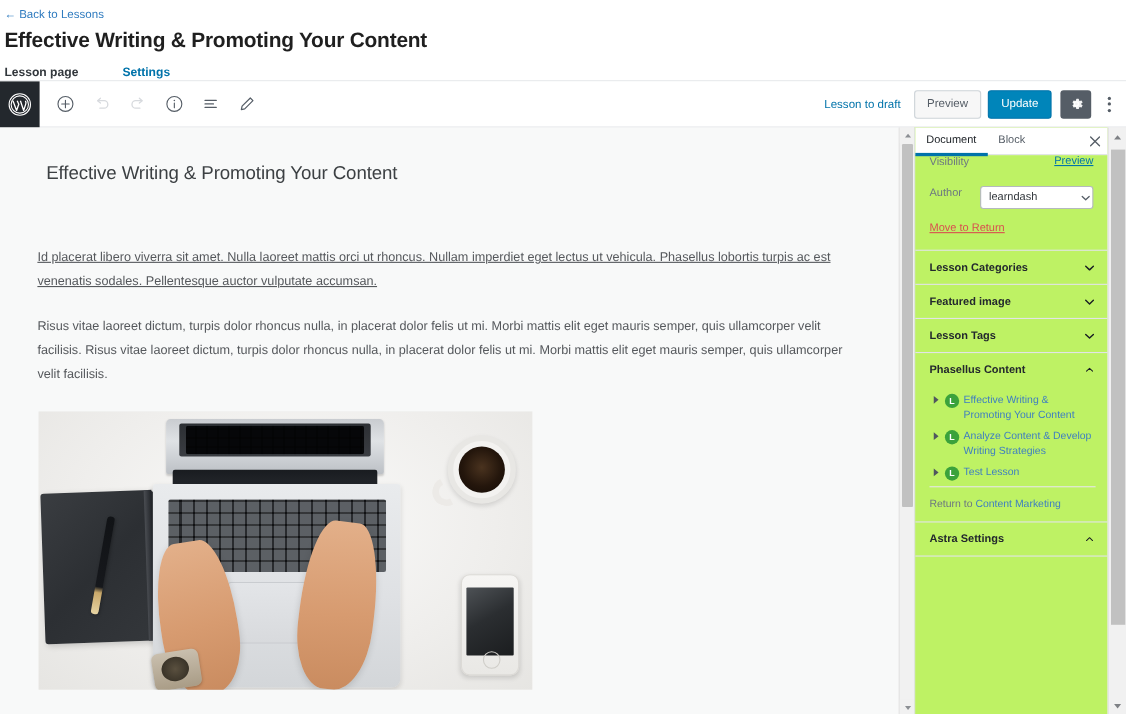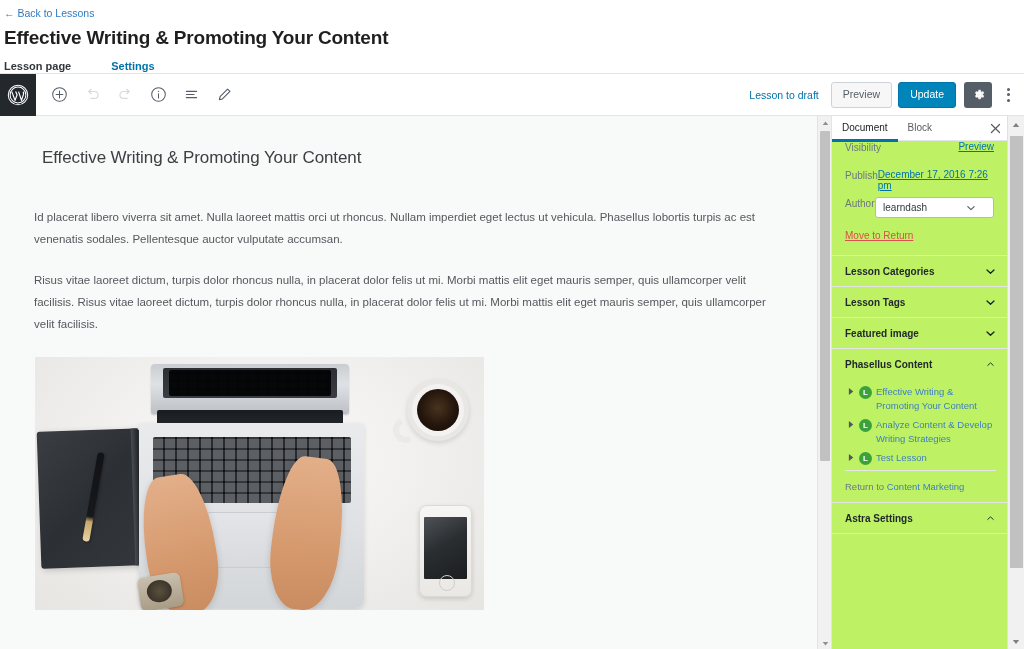--- a/index.html
+++ b/index.html
@@ -177,21 +177,21 @@
     letter-spacing: -0.1px;
     cursor: text;
   }
   .para {
     font-size: 11.5px;
     color: #55585c;
     line-height: 22px;
     padding: 0 40px 0 34px;
     cursor: text;
   }
-  .para.p1 { margin-top: 36px; }
+  .para.p1 { margin-top: 53px; text-decoration: underline; }
   .para.p2 { margin-top: 19px; }
   .fig {
     margin: 22px 0 0 35px;
     width: 449px;
     height: 253px;
     position: relative;
     overflow: hidden;
     background: #efefed;
     cursor: pointer;
   }
@@ -386,21 +386,21 @@
   .row-value { margin-left:auto; font-size:10px; }
   .link-blue { color:#0073aa; text-decoration: underline; cursor:pointer; font-size:10px; }
   .link-red {
     color:#d94f4f; text-decoration: underline; cursor:pointer;
     font-size:10px; display:inline-block; padding: 3px 0 5px;
   }
   .select-box {
     display:flex; align-items:center;
     border:1px solid #b4b9be; border-radius:3px;
     background:#fff; height:21px;
-    padding: 0 17px 0 7px; min-width: 72px;
+    padding: 0 1px 0 7px; min-width: 72px;
     cursor:pointer;
     gap:39px;
   }
   .select-box span { font-size:10px; color:#32373c; }
   .select-box svg { width:10px; height:10px; margin-left:auto; color:#555d66; }
   .num-input {
     border:1px solid #b4b9be; border-radius:3px;
     background:#fff; height:21px; width:46px;
     font-size:10px; color:#32373c;
     padding: 0 5px;
@@ -581,24 +581,20 @@
       </div>
     </div>
 
     <div class="panel">
       <div class="panel-body">
         <div class="row">
           <span class="row-label">Visibility</span>
           <span class="row-value link-blue">Preview</span>
         </div>
         <div class="row">
-          <span class="row-label">Publish</span>
-          <span class="row-value link-blue">December 17, 2016 7:26 pm</span>
-        </div>
-        <div class="row">
           <span class="row-label">Author</span>
           <div class="row-value select-box">
             <span>learndash</span>
             <svg viewBox="0 0 12 12" fill="none" stroke="currentColor" stroke-width="1.4" stroke-linecap="round" stroke-linejoin="round">
                 <path d="M2.2 4.4 6 8l3.8-3.6"></path>
               </svg>
           </div>
         </div>
         <a class="link-red" href="#">Move to Return</a>
       </div>
@@ -609,31 +605,31 @@
         <div class="panel-title">Lesson Categories</div>
         <div class="panel-chev">
           <svg viewBox="0 0 12 12" fill="none" stroke="currentColor" stroke-width="1.4" stroke-linecap="round" stroke-linejoin="round">
               <path d="M2.2 4.4 6 8l3.8-3.6"></path>
             </svg>
         </div>
       </div>
     </div>
     <div class="panel">
       <div class="panel-head">
-        <div class="panel-title">Lesson Tags</div>
+        <div class="panel-title">Featured image</div>
         <div class="panel-chev">
           <svg viewBox="0 0 12 12" fill="none" stroke="currentColor" stroke-width="1.4" stroke-linecap="round" stroke-linejoin="round">
               <path d="M2.2 4.4 6 8l3.8-3.6"></path>
             </svg>
         </div>
       </div>
     </div>
     <div class="panel">
       <div class="panel-head">
-        <div class="panel-title">Featured image</div>
+        <div class="panel-title">Lesson Tags</div>
         <div class="panel-chev">
           <svg viewBox="0 0 12 12" fill="none" stroke="currentColor" stroke-width="1.4" stroke-linecap="round" stroke-linejoin="round">
               <path d="M2.2 4.4 6 8l3.8-3.6"></path>
             </svg>
         </div>
       </div>
     </div>
 
 
     <div class="panel">

